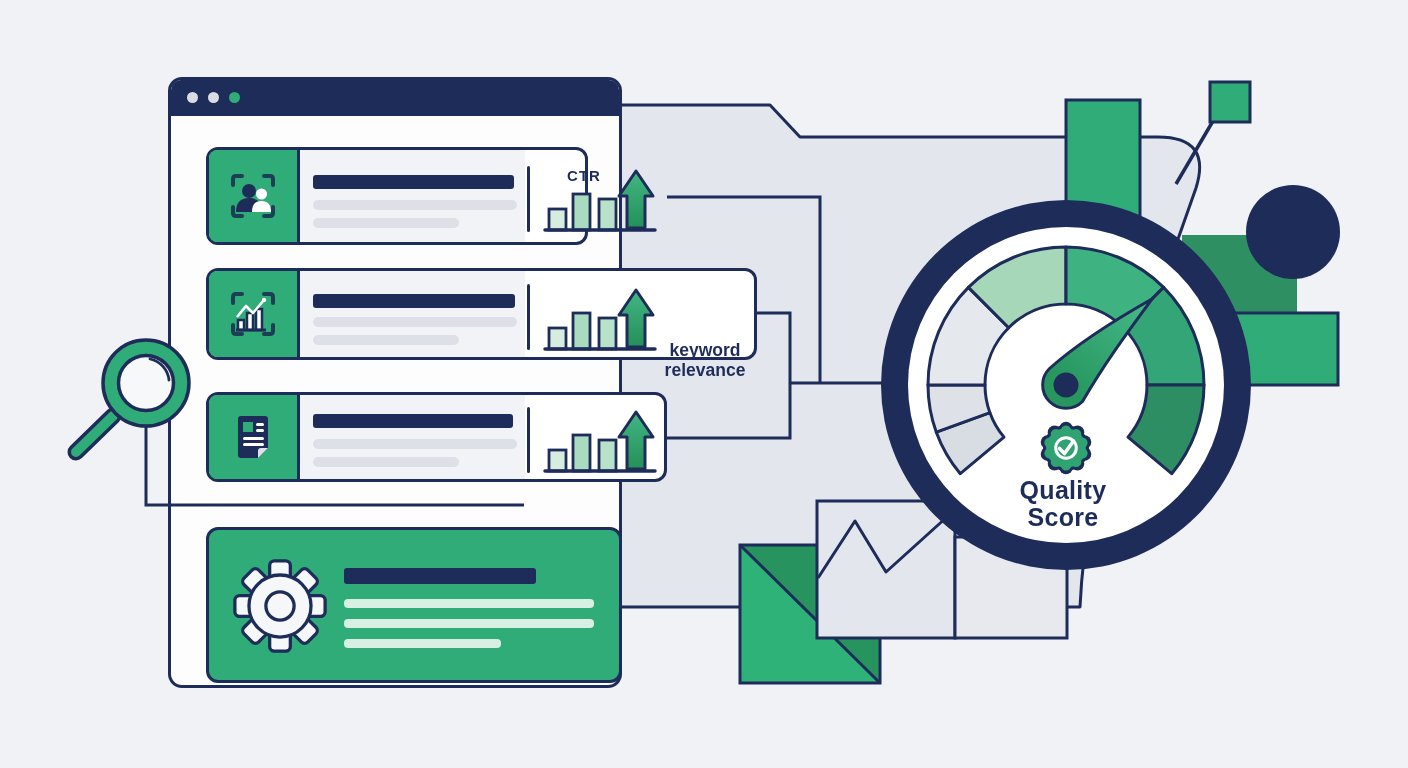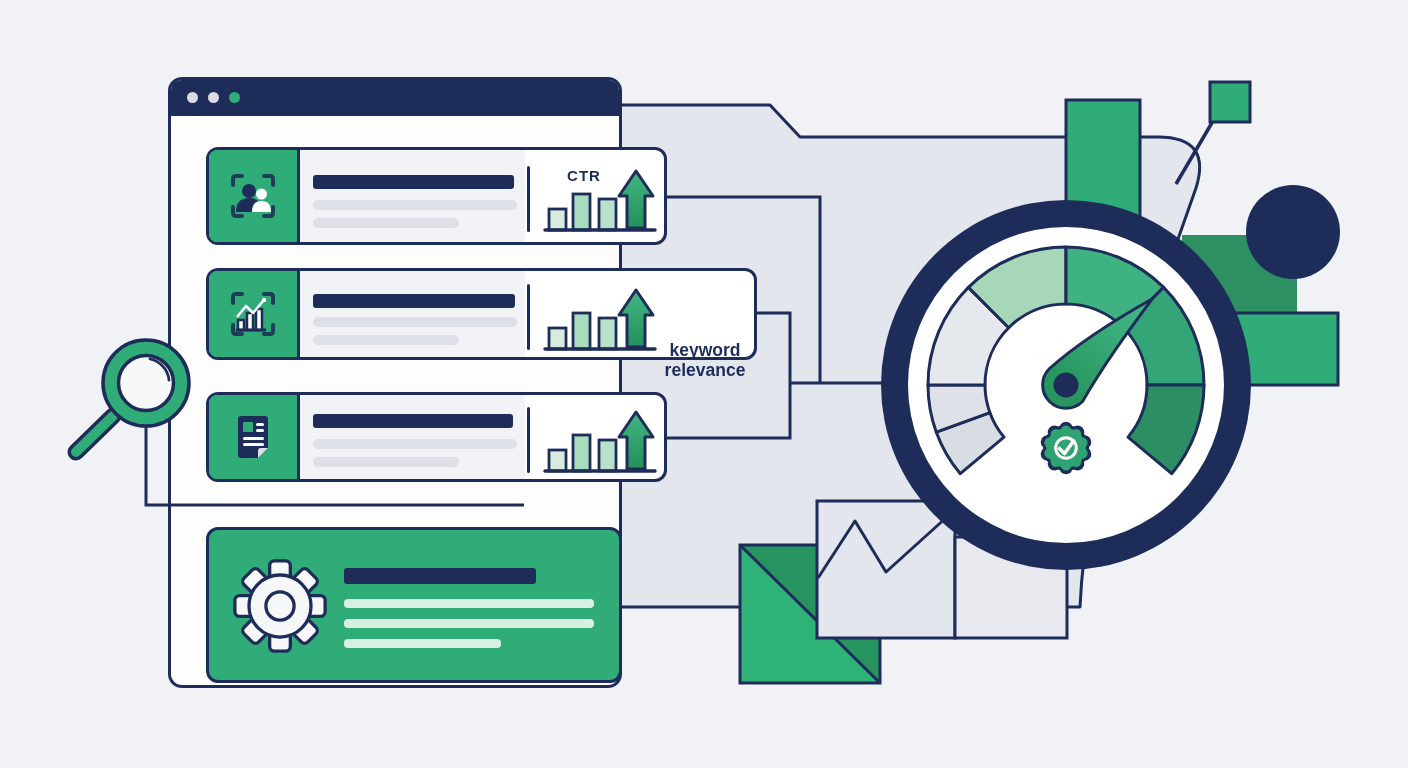--- a/index.html
+++ b/index.html
@@ -110,30 +110,34 @@
           <circle cx="190" cy="270.2" r="5.2"></circle>
         <circle cx="179.9" cy="266.9" r="5.2"></circle>
           <circle cx="173.6" cy="258.3" r="5.2"></circle>
         <circle cx="173.6" cy="247.7" r="5.2"></circle>
           <circle cx="179.9" cy="239.1" r="5.2"></circle>
       </g>
       <circle cx="190" cy="253" r="10.3" fill="none" stroke="#ffffff" stroke-width="3"></circle>
       <path d="M183.5,253.5 L188.5,258.5 L197.5,246" fill="none" stroke="#ffffff" stroke-width="3.6" stroke-linecap="round" stroke-linejoin="round"></path>
     </g>
   </svg>
+  <div class="abs gauge-label">
+    <div>Quality</div>
+    <div>Score</div>
+  </div>
 
   <div class="abs window">
     <div class="titlebar">
       <span class="dot" style="left:16px;background:#d9dce3;"></span>
       <span class="dot" style="left:37px;background:#d9dce3;"></span>
       <span class="dot" style="left:58px;background:#2fac77;"></span>
     </div>
   </div>
 
-  <div class="abs card" style="left:206px;top:147px;width:461px;height:98px;">
+  <div class="abs card" style="left:206px;top:147px;width:382px;height:98px;">
     <div class="card-textbg"></div>
     <div class="iconbox">
       <svg width="60" height="60" viewBox="0 0 60 60">
         <g fill="none" stroke="#1c3f55" stroke-width="4" stroke-linecap="round">
           <path d="M10,19 V13 Q10,10 13,10 H19"></path>
             <path d="M41,10 H47 Q50,10 50,13 V19"></path>
           <path d="M50,41 V47 Q50,50 47,50 H41"></path>
             <path d="M19,50 H13 Q10,50 10,47 V41"></path>
         </g>
         <circle cx="26" cy="25" r="7" fill="#1e2c5a"></circle>

